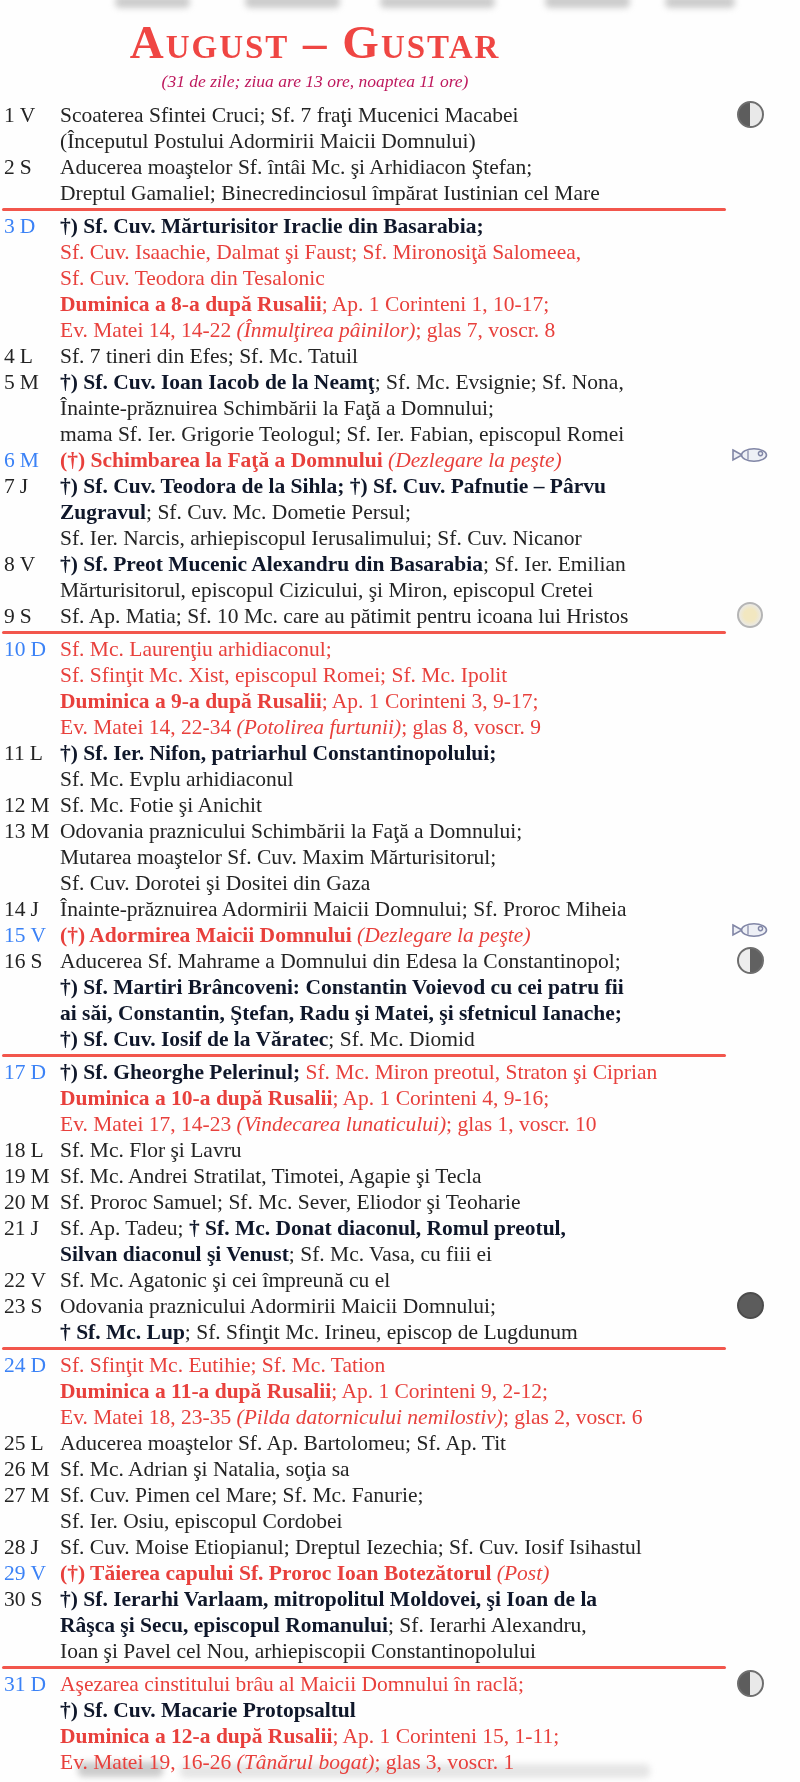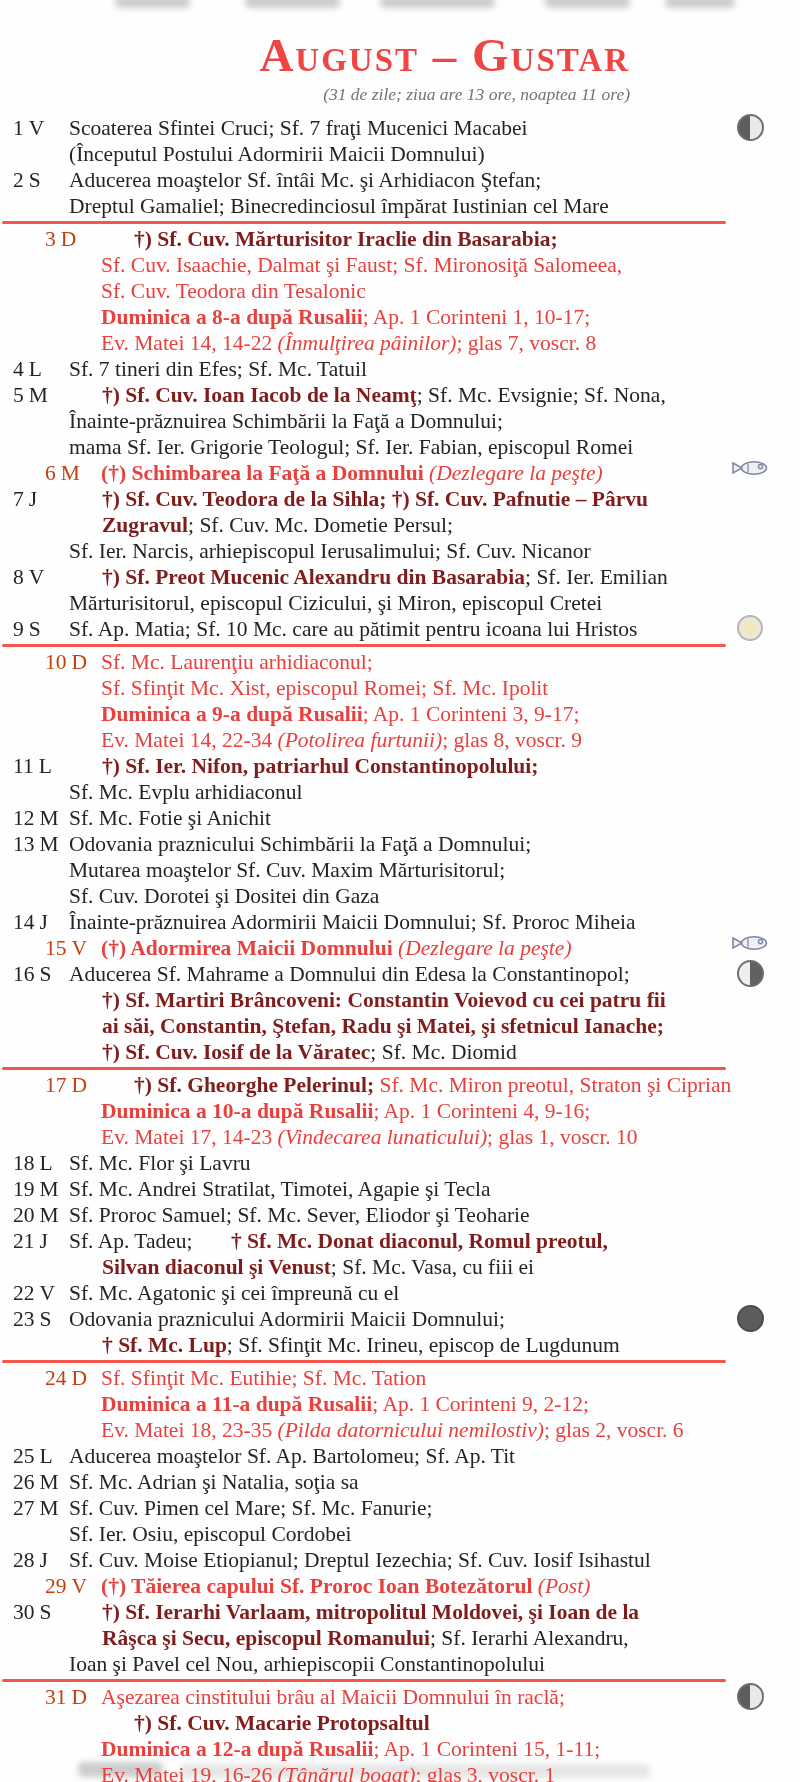--- a/index.html
+++ b/index.html
@@ -5,39 +5,39 @@
   html,body{margin:0;padding:0;}
   body{
     width:800px;height:1782px;position:relative;overflow:hidden;
     background:#fefefe;color:#242424;
     font-family:"Liberation Serif", serif;
   }
   
   .smudge{position:absolute;background:#a3a3a3;filter:blur(3px);opacity:.55;border-radius:5px;}
   .smudge.light{background:#c8c8c8;opacity:.45;}
 
-  header{width:630px;text-align:right;padding-top:29px;}
+  header{width:630px;text-align:center;padding-top:16px;}
   .title{
     font-variant:small-caps;font-weight:bold;font-size:47px;line-height:52px;
     color:#ef4643;letter-spacing:2px;
   }
-  .subtitle{font-style:italic;font-size:17.5px;line-height:24px;color:#737373;margin-top:1px;}
+  .subtitle{font-style:italic;font-size:17.5px;line-height:24px;color:#be185d;margin-top:1px;}
 
   main{margin-top:9px;}
   .day-row{position:relative;display:flex;}
   .day-label{
-    flex:0 0 56px;padding-left:13px;font-size:21.5px;line-height:26px;
+    flex:0 0 56px;padding-left:4px;font-size:21.5px;line-height:26px;
     white-space:nowrap;color:#242424;
   }
   .day-label .dow{margin-left:5px;}
-  .day-row.red .day-label{color:#c2410c;margin-left:32px;}
+  .day-row.red .day-label{color:#3b82f6;}
   .day-content{flex:1;min-width:0;padding-right:34px;}
   .day-line{font-size:21.5px;line-height:26px;white-space:nowrap;}
   .t-r{color:#242424;margin-top:44px;}
-  .t-b{color:#7f1d1d;font-weight:bold;margin-left:33px;}
+  .t-b{color:#0f172a;font-weight:bold;}
   .t-i{color:#242424;}
   .t-rr{color:#e8403c;}
   .t-rb{color:#e8403c;font-weight:bold;}
   .t-ri{color:#e8403c;font-style:italic;}
 
   .sep{height:3px;background:#f2564c;margin:2px 74px 2px 2px;border-radius:2px;}
 
   .row-icon{position:absolute;top:-1px;right:30px;width:40px;text-align:center;}
   .moon{display:inline-block;width:27px;height:27px;border-radius:50%;box-sizing:border-box;border:2px solid #6e6e6e;}
   .m-left{background:linear-gradient(90deg,#5d5d5d 50%,#e9e9e9 50%);}

